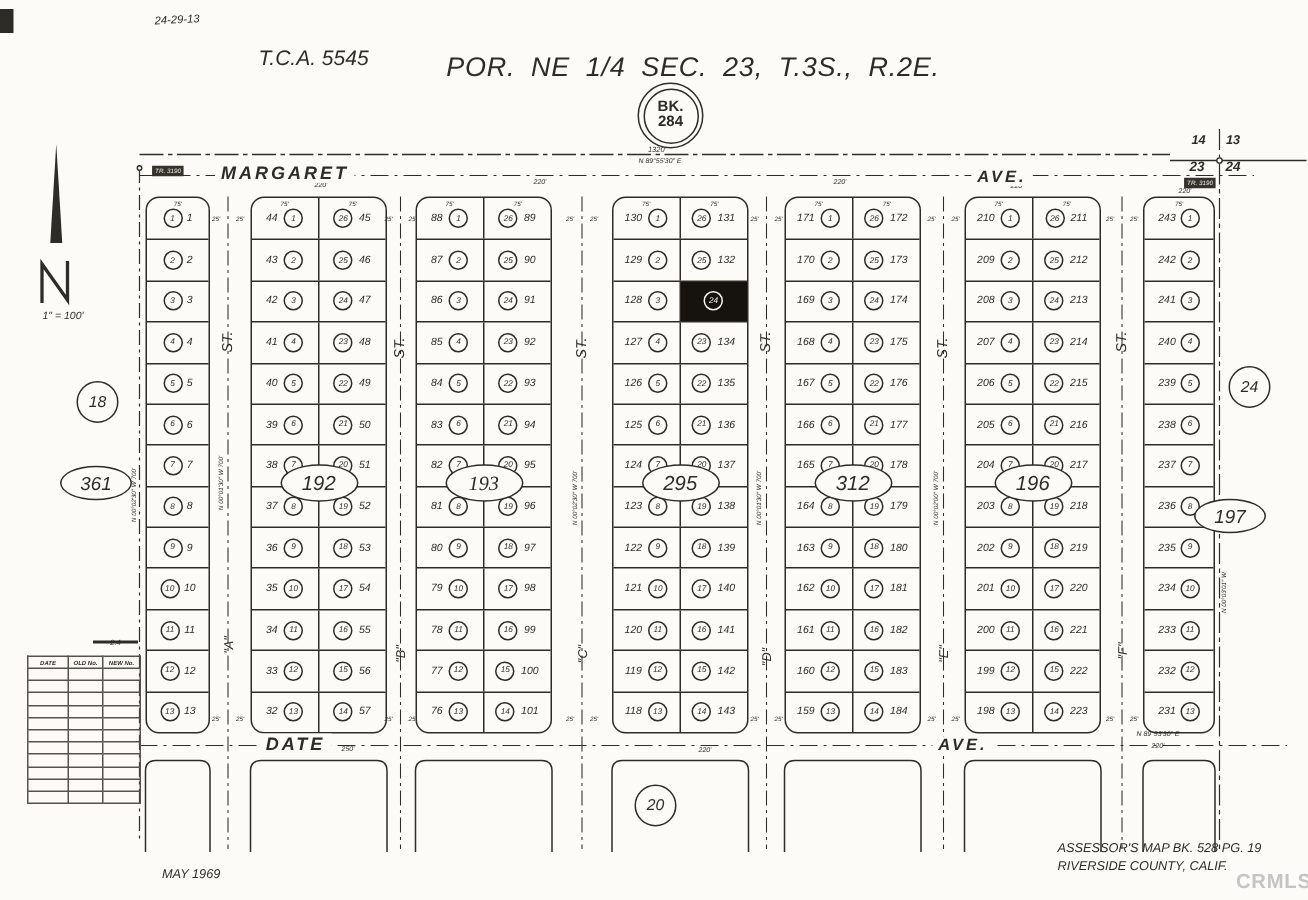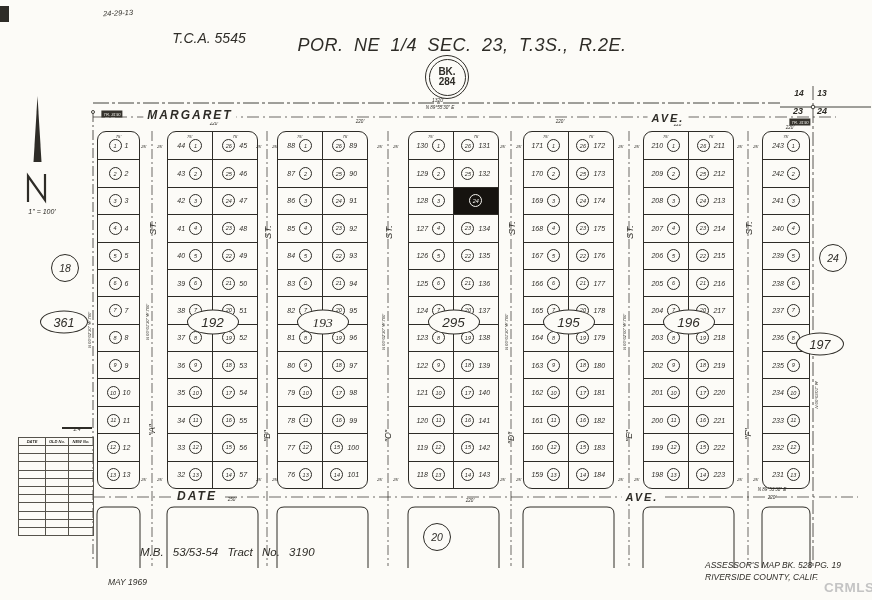--- a/index.html
+++ b/index.html
@@ -90,21 +90,20 @@
   <div class="lbl bgp street-h" style="left:197px;top:496px;font-size:12px;z-index:4;">DATE</div>
   <div class="lbl bgp street-h" style="left:642px;top:497px;font-size:11px;z-index:4;">AVE.</div>
 
   <div class="badge" style="left:65px;top:268px;">18</div>
   <div class="badge" style="left:833px;top:258px;">24</div>
   <div class="badge" style="left:437px;top:537px;">20</div>
 
   <div class="oval outside" style="left:64px;top:322px;">361</div>
   <div class="oval outside" style="left:820px;top:344px;">197</div>
 
-  <div style="position:absolute;left:140px;top:546px;font-size:11.5px;font-style:italic;word-spacing:6px;">M.B. 53/53-54    Tract No. 3190</div>
   <div style="position:absolute;left:108px;top:577px;font-size:8.5px;font-style:italic;">MAY 1969</div>
   <div style="position:absolute;left:705px;top:560px;font-size:8.5px;font-style:italic;">ASSESSOR'S  MAP  BK. 528  PG. 19</div>
   <div style="position:absolute;left:705px;top:572px;font-size:8.5px;font-style:italic;">RIVERSIDE  COUNTY,  CALIF.</div>
   <div class="watermark">CRMLS</div>
 
   <div id="revtable">
       <table>
         <thead>
           <tr>
             <th style="width: 24px;">DATE</th>
@@ -749,21 +748,21 @@
           <div class="half">
             <span class="lot">159</span>
             <span class="circ">13</span>
           </div>
           <div class="half">
             <span class="circ">14</span>
             <span class="lot">184</span>
           </div>
         </div>
       </div>
-      <div class="oval" style="left: 568.5px; top: 322px;">195</div>
+      <div class="oval" style="left: 568.5px; top: 322px;">312</div>
       <div class="block" style="left: 643px; top: 131px; width: 91px; height: 358px;">
         <div class="row">
           <div class="half">
             <span class="lot">210</span>
             <span class="circ">1</span>
           </div>
           <div class="half">
             <span class="circ">26</span>
             <span class="lot">211</span>
           </div>

